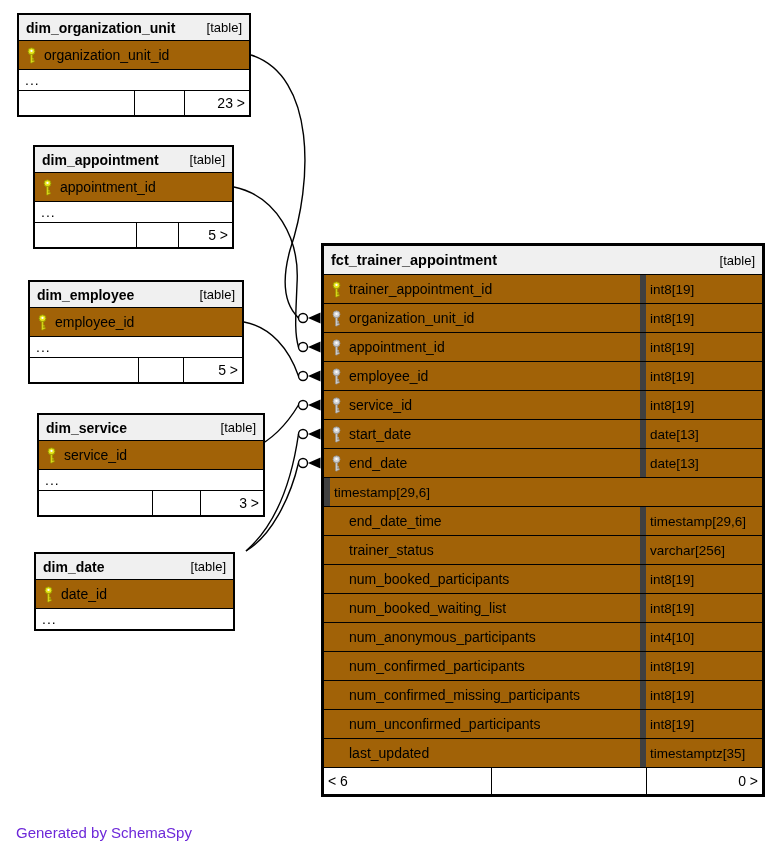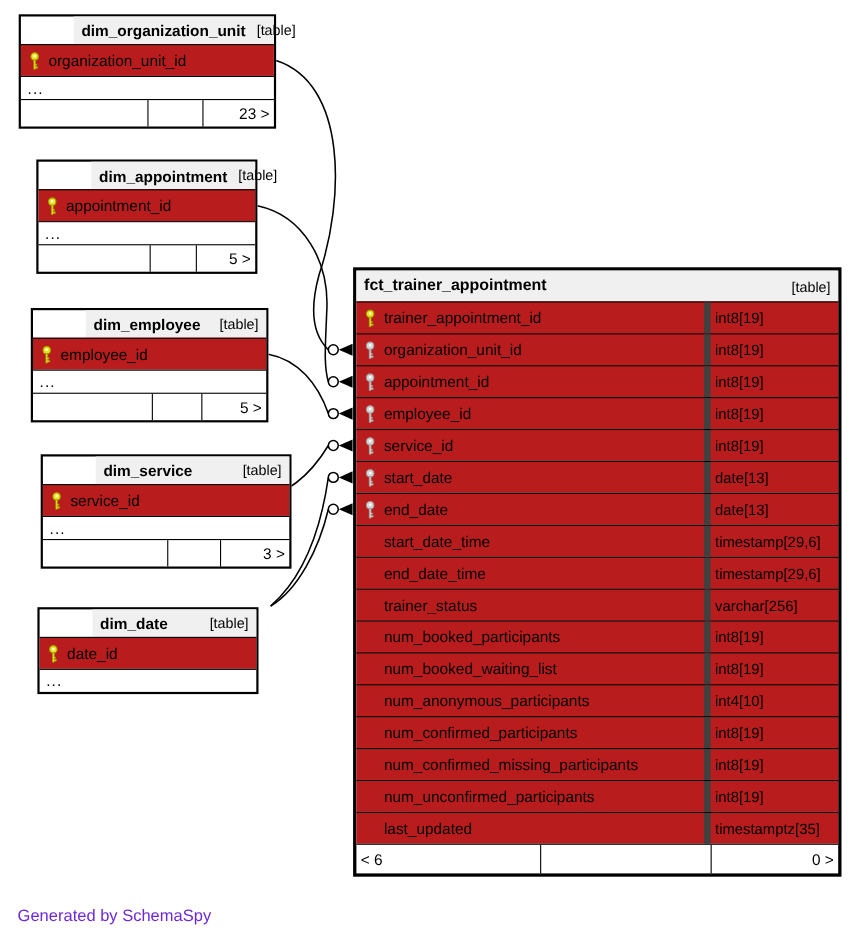--- a/index.html
+++ b/index.html
@@ -10,28 +10,28 @@
   #edge-layer{position:absolute;left:0;top:0;pointer-events:none;}
   .entity{
     position:absolute;background:#fff;border:2px solid #000;box-sizing:border-box;
     font-size:14px;
   }
   .entity.fct{border-width:3px;}
   .entity-header{
     background:#f0f0f0;display:flex;align-items:center;justify-content:space-between;
     padding:0 7px;box-sizing:border-box;
   }
-  .dim .entity-header{height:25px;margin-left:48px;}
+  .dim .entity-header{height:25px;}
   .fct .entity-header{height:28px;}
   .tname{font-weight:bold;font-size:14px;white-space:nowrap;}
   .fct .tname{font-size:14.5px;}
   .tbadge{font-weight:normal;font-size:13px;margin-left:10px;white-space:nowrap;}
   .col-row{
     display:flex;align-items:center;border-top:1px solid #000;box-sizing:border-box;
-    background:#b91c1c;
+    background:#a16207;
   }
   .dim .col-row{height:29px;}
   .fct .col-row{height:29px;}
   .col-left{display:flex;align-items:center;padding-left:7px;flex:1 1 auto;overflow:hidden;}
   .fct .col-left{flex:0 0 316px;width:316px;box-sizing:border-box;}
   .keybox{width:18px;flex:0 0 18px;display:flex;align-items:center;}
   .col-name{white-space:nowrap;}
   .col-type{
     flex:1 1 auto;border-left:6px solid #404040;align-self:stretch;
     display:flex;align-items:center;padding-left:4px;font-size:13.5px;white-space:nowrap;
@@ -286,24 +286,20 @@
               <circle cx="5.5" cy="4.3" r="3.4" fill="#d6d6d6" stroke="#9a9a9a" stroke-width="1"></circle>
               <circle cx="5.5" cy="3.9" r="1.15" fill="#ffffff"></circle>
               <path d="M4.7,7.4 L4.7,16 L6.3,16 L6.3,15 L8.2,15 L8.2,13.6 L6.3,13.6 L6.3,12.5 L7.5,12.5 L7.5,11.3 L6.3,11.3 L6.3,7.4 Z" fill="#d6d6d6" stroke="#9a9a9a" stroke-width="0.7"></path>
             </svg>
           </span>
           <div class="col-name">end_date</div>
         </div>
         <div class="col-type">date[13]</div>
       </div>
       <div class="col-row">
-        <div class="col-left">
-          <div class="keybox"></div>
-          <div class="col-name">start_date_time</div>
-        </div>
         <div class="col-type">timestamp[29,6]</div>
       </div>
       <div class="col-row">
         <div class="col-left">
           <div class="keybox"></div>
           <div class="col-name">end_date_time</div>
         </div>
         <div class="col-type">timestamp[29,6]</div>
       </div>
       <div class="col-row">

